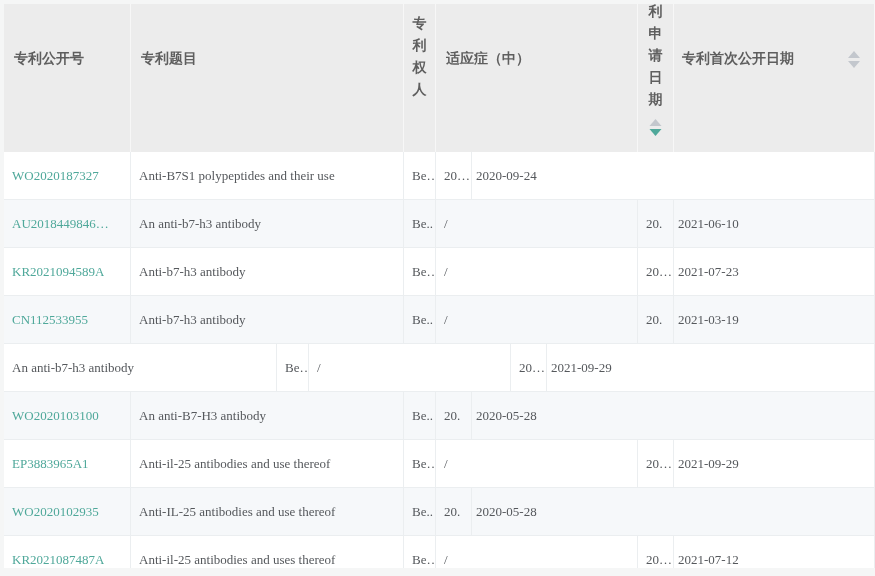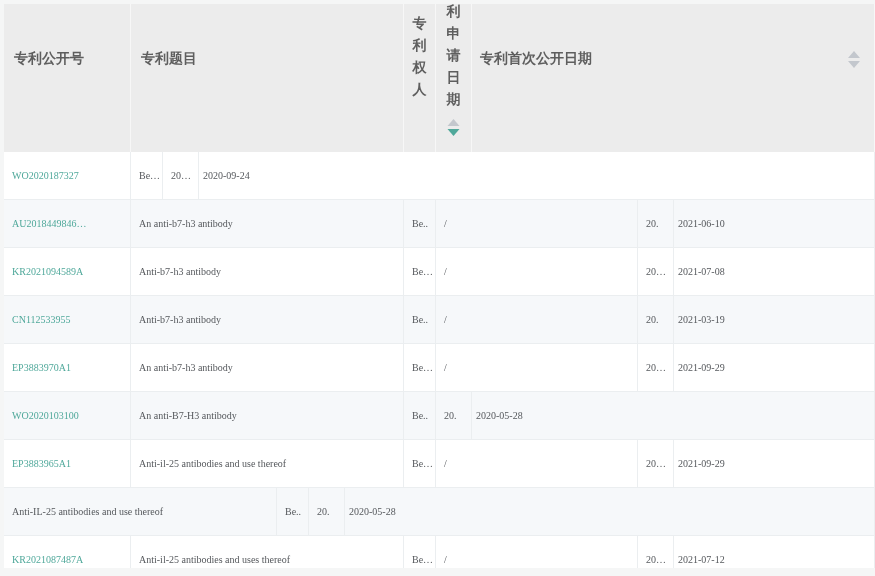--- a/index.html
+++ b/index.html
@@ -99,21 +99,21 @@
   .tr.stripe { background: var(--stripe-bg, #f6f8fa); }
   .td {
     box-sizing: border-box;
     border-right: 1px solid #ebeef0;
     padding: 0 8px;
     display: flex;
     align-items: center;
     overflow: hidden;
     white-space: nowrap;
     font-family: "Liberation Serif", serif;
-    font-size: 10px;
+    font-size: 13px;
     color: var(--body-text, #55585c);
   }
   .td.c6 { padding: 0 4px; }
   .patent-link {
     color: var(--accent, #4fa89a);
     text-decoration: none;
     cursor: pointer;
     overflow: hidden;
     white-space: nowrap;
   }
@@ -125,20 +125,23 @@
 
   <div class="thead">
     <div class="th c1 pad">
       <span>专利公开号</span>
     </div>
     <div class="th c2 pad">
       <span>专利题目</span>
     </div>
     <div class="th c3">
       <span class="vert-label">专利权人</span>
+    </div>
+    <div class="th c4 pad">
+      <span>适应症（中）</span>
     </div>
     <div class="th c5">
       <div class="c5-inner">
         <span class="vert-label">专利申请日期</span>
         <div class="sort-carets">
           <div class="caret-up"></div>
           <div class="caret-down active"></div>
         </div>
       </div>
     </div>
@@ -149,20 +152,21 @@
         <div class="caret-down"></div>
       </div>
     </div>
   </div>
 
   <div class="tbody">
       <div class="tr">
     <div class="td c1">
       <a class="patent-link">WO2020187327</a>
     </div>
+    <div class="td c2">Anti-B7S1 polypeptides and their use</div>
     <div class="td c3">Be…</div>
     <div class="td c5">20…</div>
     <div class="td c6">2020-09-24</div>
   </div>
       <div class="tr stripe">
     <div class="td c1">
       <a class="patent-link">AU2018449846…</a>
     </div>
     <div class="td c2">An anti-b7-h3 antibody</div>
     <div class="td c3">Be..</div>
@@ -171,36 +175,33 @@
     <div class="td c6">2021-06-10</div>
   </div>
       <div class="tr">
     <div class="td c1">
       <a class="patent-link">KR2021094589A</a>
     </div>
     <div class="td c2">Anti-b7-h3 antibody</div>
     <div class="td c3">Be…</div>
     <div class="td c4">/</div>
     <div class="td c5">20…</div>
-    <div class="td c6">2021-07-08</div>
+    <div class="td c6">2021-07-23</div>
   </div>
       <div class="tr stripe">
     <div class="td c1">
       <a class="patent-link">CN112533955</a>
     </div>
     <div class="td c2">Anti-b7-h3 antibody</div>
     <div class="td c3">Be..</div>
     <div class="td c4">/</div>
     <div class="td c5">20.</div>
     <div class="td c6">2021-03-19</div>
   </div>
       <div class="tr">
-    <div class="td c1">
-      <a class="patent-link">EP3883970A1</a>
-    </div>
     <div class="td c2">An anti-b7-h3 antibody</div>
     <div class="td c3">Be…</div>
     <div class="td c4">/</div>
     <div class="td c5">20…</div>
     <div class="td c6">2021-09-29</div>
   </div>
       <div class="tr stripe">
     <div class="td c1">
       <a class="patent-link">WO2020103100</a>
     </div>
@@ -213,20 +214,23 @@
     <div class="td c1">
       <a class="patent-link">EP3883965A1</a>
     </div>
     <div class="td c2">Anti-il-25 antibodies and use thereof</div>
     <div class="td c3">Be…</div>
     <div class="td c4">/</div>
     <div class="td c5">20…</div>
     <div class="td c6">2021-09-29</div>
   </div>
       <div class="tr stripe">
+    <div class="td c1">
+      <a class="patent-link">WO2020102935</a>
+    </div>
     <div class="td c2">Anti-IL-25 antibodies and use thereof</div>
     <div class="td c3">Be..</div>
     <div class="td c5">20.</div>
     <div class="td c6">2020-05-28</div>
   </div>
       <div class="tr">
     <div class="td c1">
       <a class="patent-link">KR2021087487A</a>
     </div>
     <div class="td c2">Anti-il-25 antibodies and uses thereof</div>

